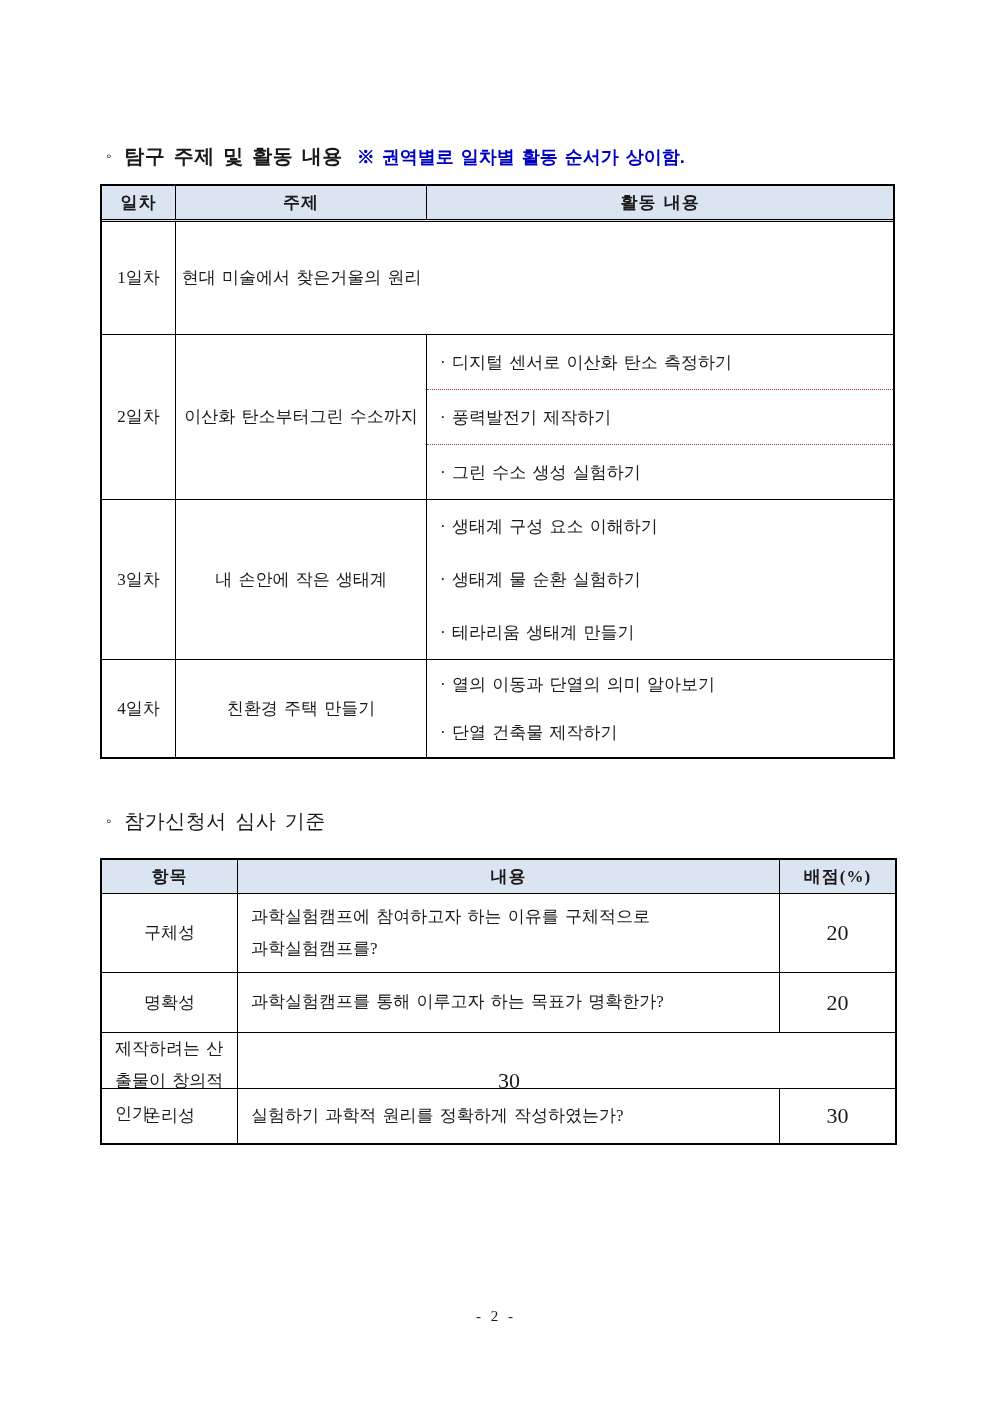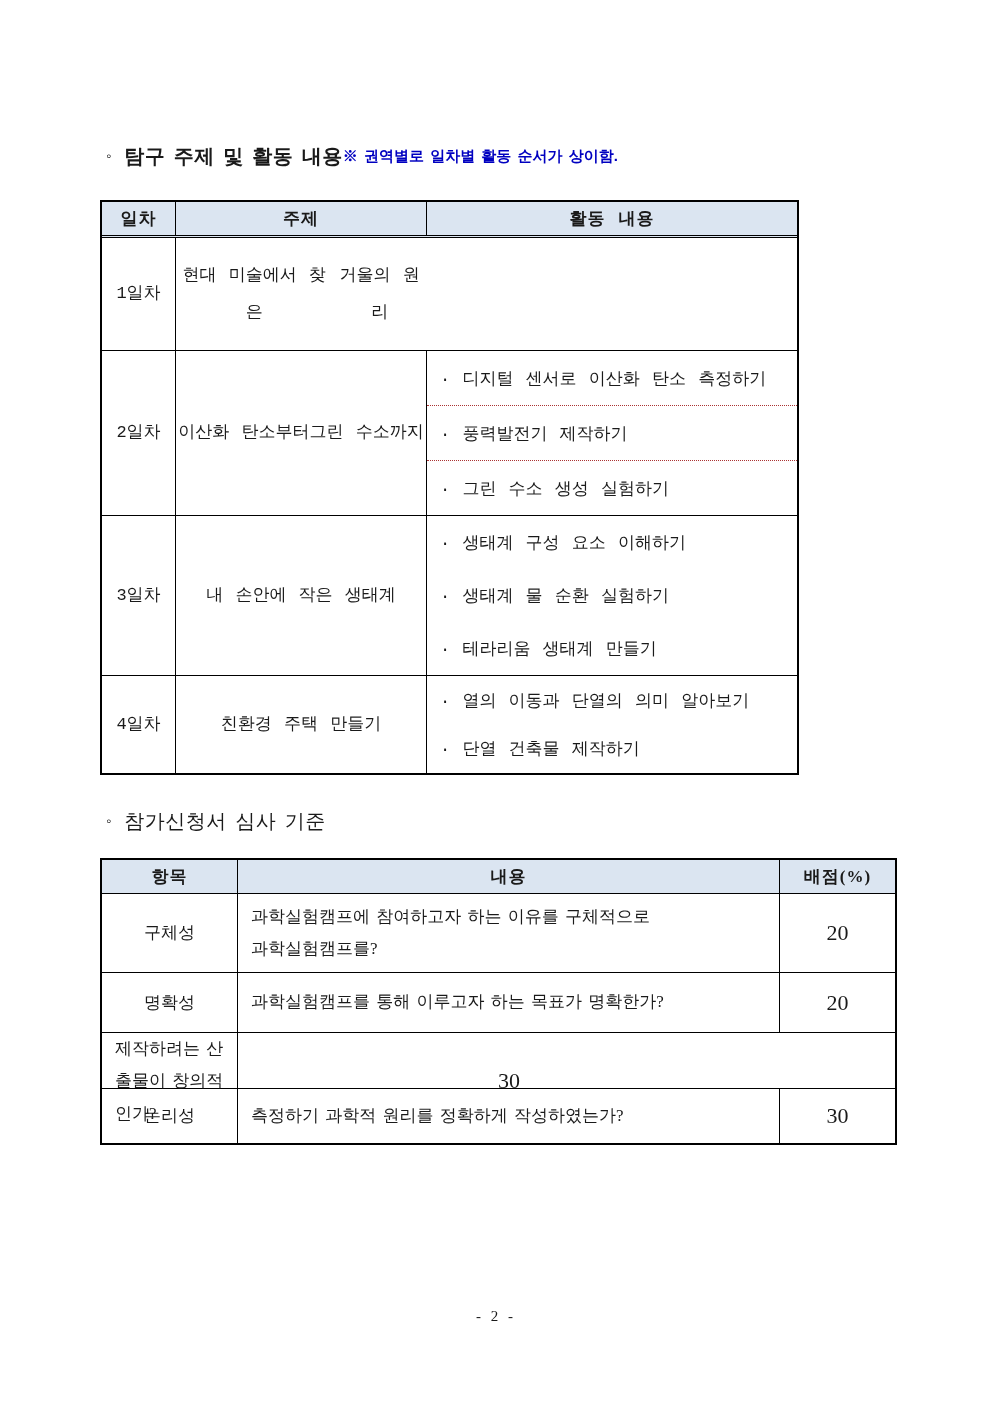--- a/index.html
+++ b/index.html
@@ -35,22 +35,23 @@
   }
   .sec-title .title-text {
     font-size: 20px;
     letter-spacing: 0.5px;
     word-spacing: 3px;
   }
   .sec-title.bold .title-text { font-weight: bold; }
   .sec-title .note-text {
     font-family: "Liberation Sans", sans-serif;
     font-weight: bold;
-    font-size: 15px;
+    font-size: 18px;
     color: var(--note-blue);
+    margin-left: 14px;
     word-spacing: 2px;
   }
   #section1-title { left: 106px; top: 143px; }
   #section2-title { left: 106px; top: 808px; }
 
   
   .doc-table {
     position: absolute;
     border: 2px solid var(--border);
     background: #fff;
@@ -69,21 +70,21 @@
     justify-content: center;
     font-size: 17px;
     letter-spacing: 1px;
     word-spacing: 2px;
   }
   .t1 .head-row { border-bottom: 3px double var(--border); height: 36px; }
   .t2 .head-row { border-bottom: 1px solid var(--border); height: 34px; }
   .body-row + .body-row { border-top: 1px solid var(--border); }
 
   
-  #table1 { left: 100px; top: 200px; width: 699px; font-family: Liberation Mono, monospace; }
+  #table1 { left: 100px; top: 184px; width: 795px; }
   .cell-center {
     display: flex;
     align-items: center;
     justify-content: center;
     text-align: center;
     font-size: 17px;
     line-height: 2.2;
     word-spacing: 2px;
   }
   .act-cell {
@@ -227,21 +228,21 @@
     <div class="t-row body-row" style="height:56px">
       <div class="content-cell">
         <span>제작하려는 산출물이 창의적인가?</span>
       </div>
       <div class="score-cell">30</div>
     </div>
 
     <div class="t-row body-row" style="height:55px">
       <div class="cell-center">논리성</div>
       <div class="content-cell">
-        <span>측정하기 과학적 원리를 정확하게 작성하였는가?</span>
+        <span>실험하기 과학적 원리를 정확하게 작성하였는가?</span>
       </div>
       <div class="score-cell">30</div>
     </div>
   </div>
 
   <div id="footer">- 2 -</div>
 
 </div>
 
 </body></html>

